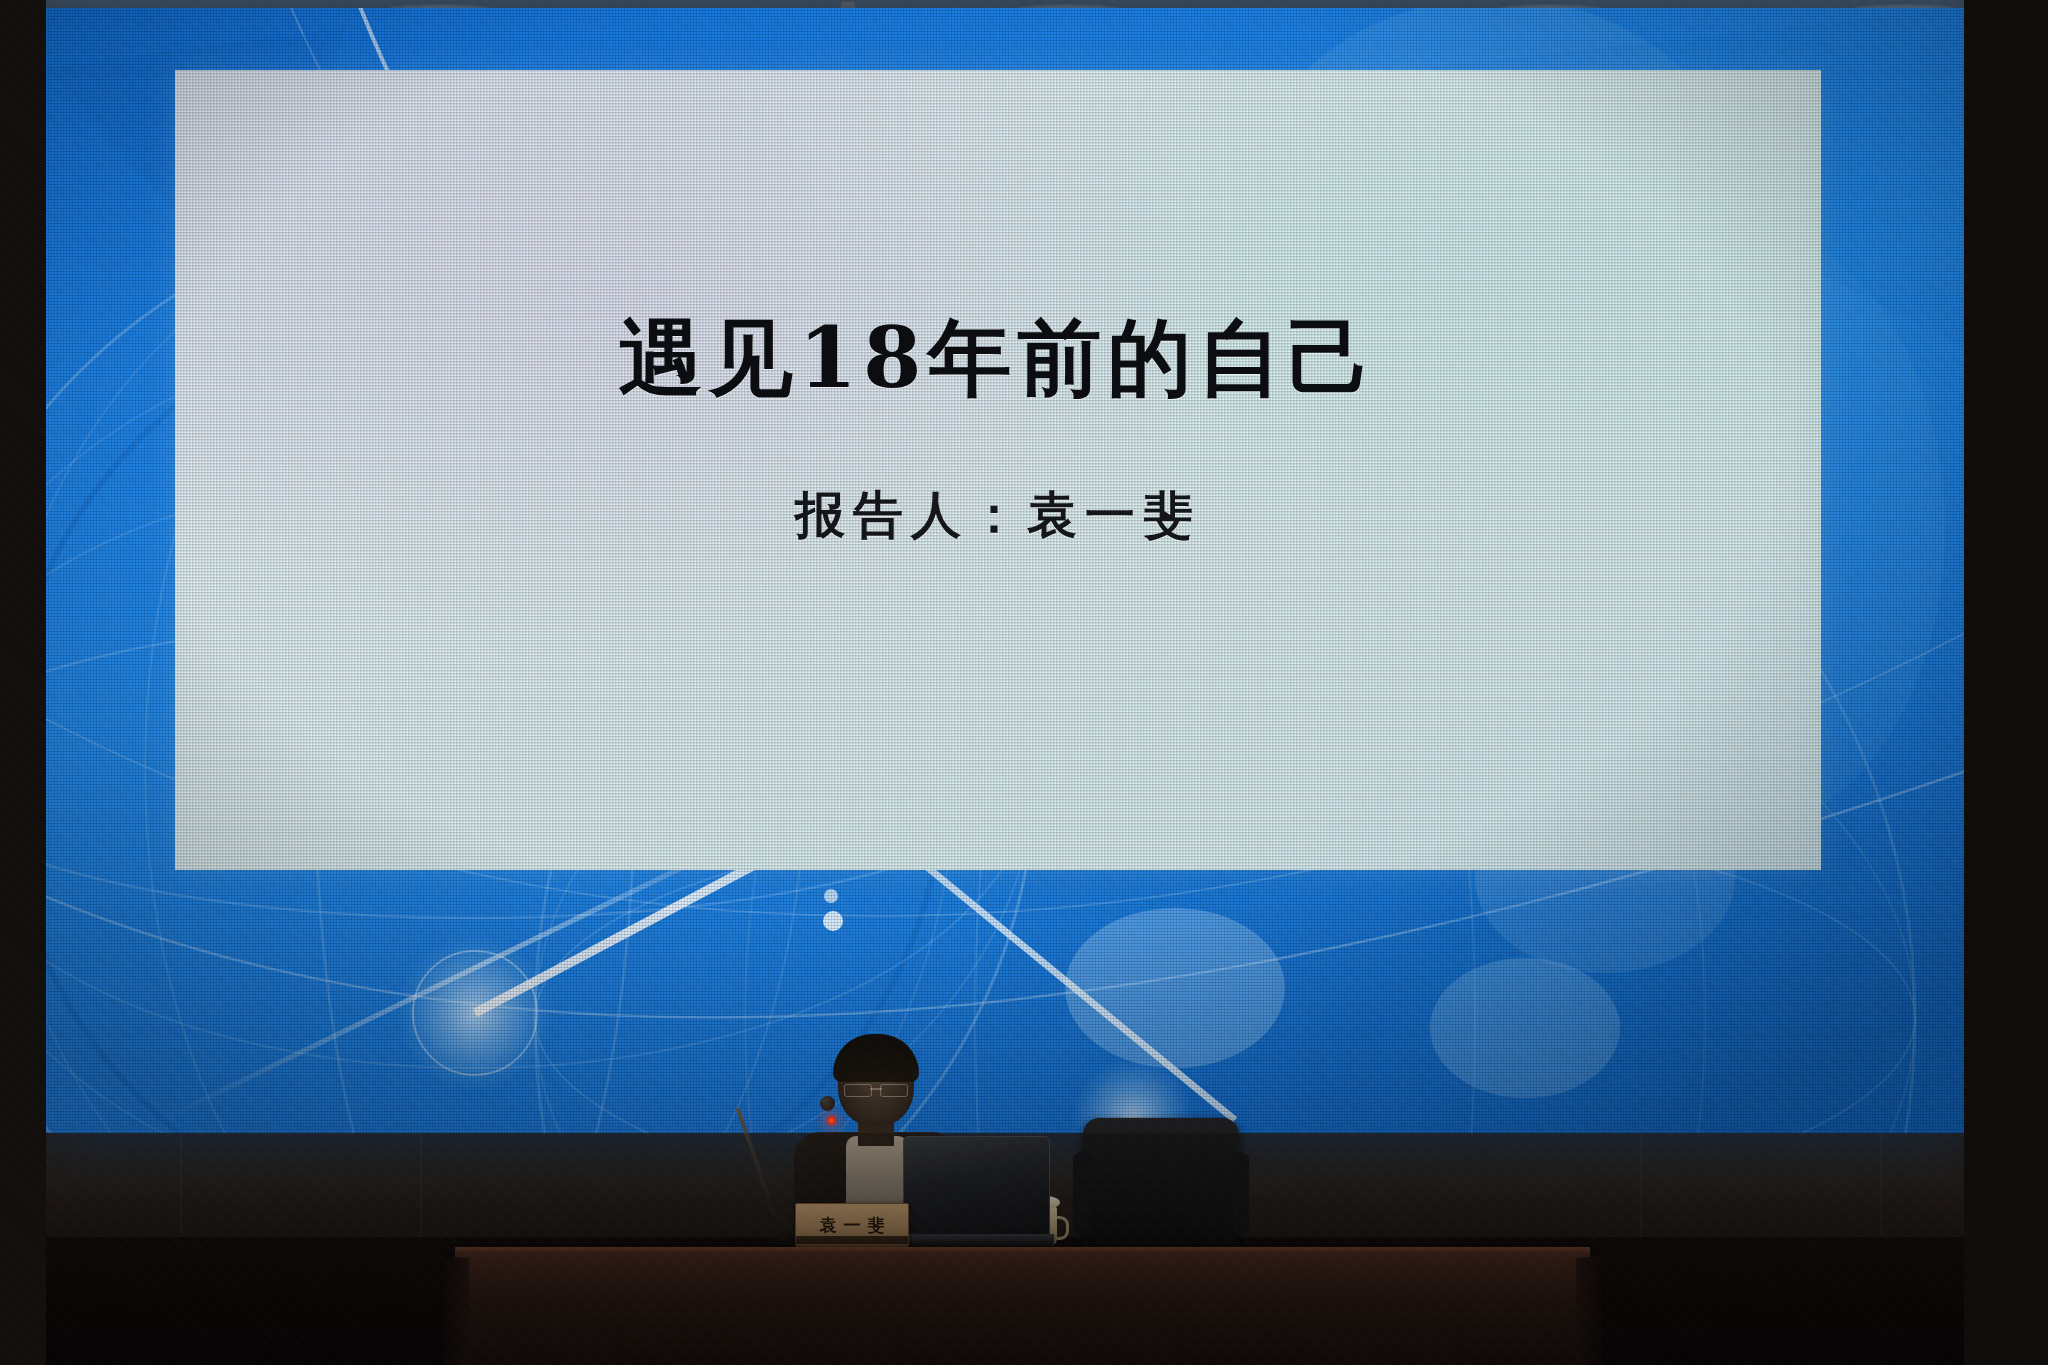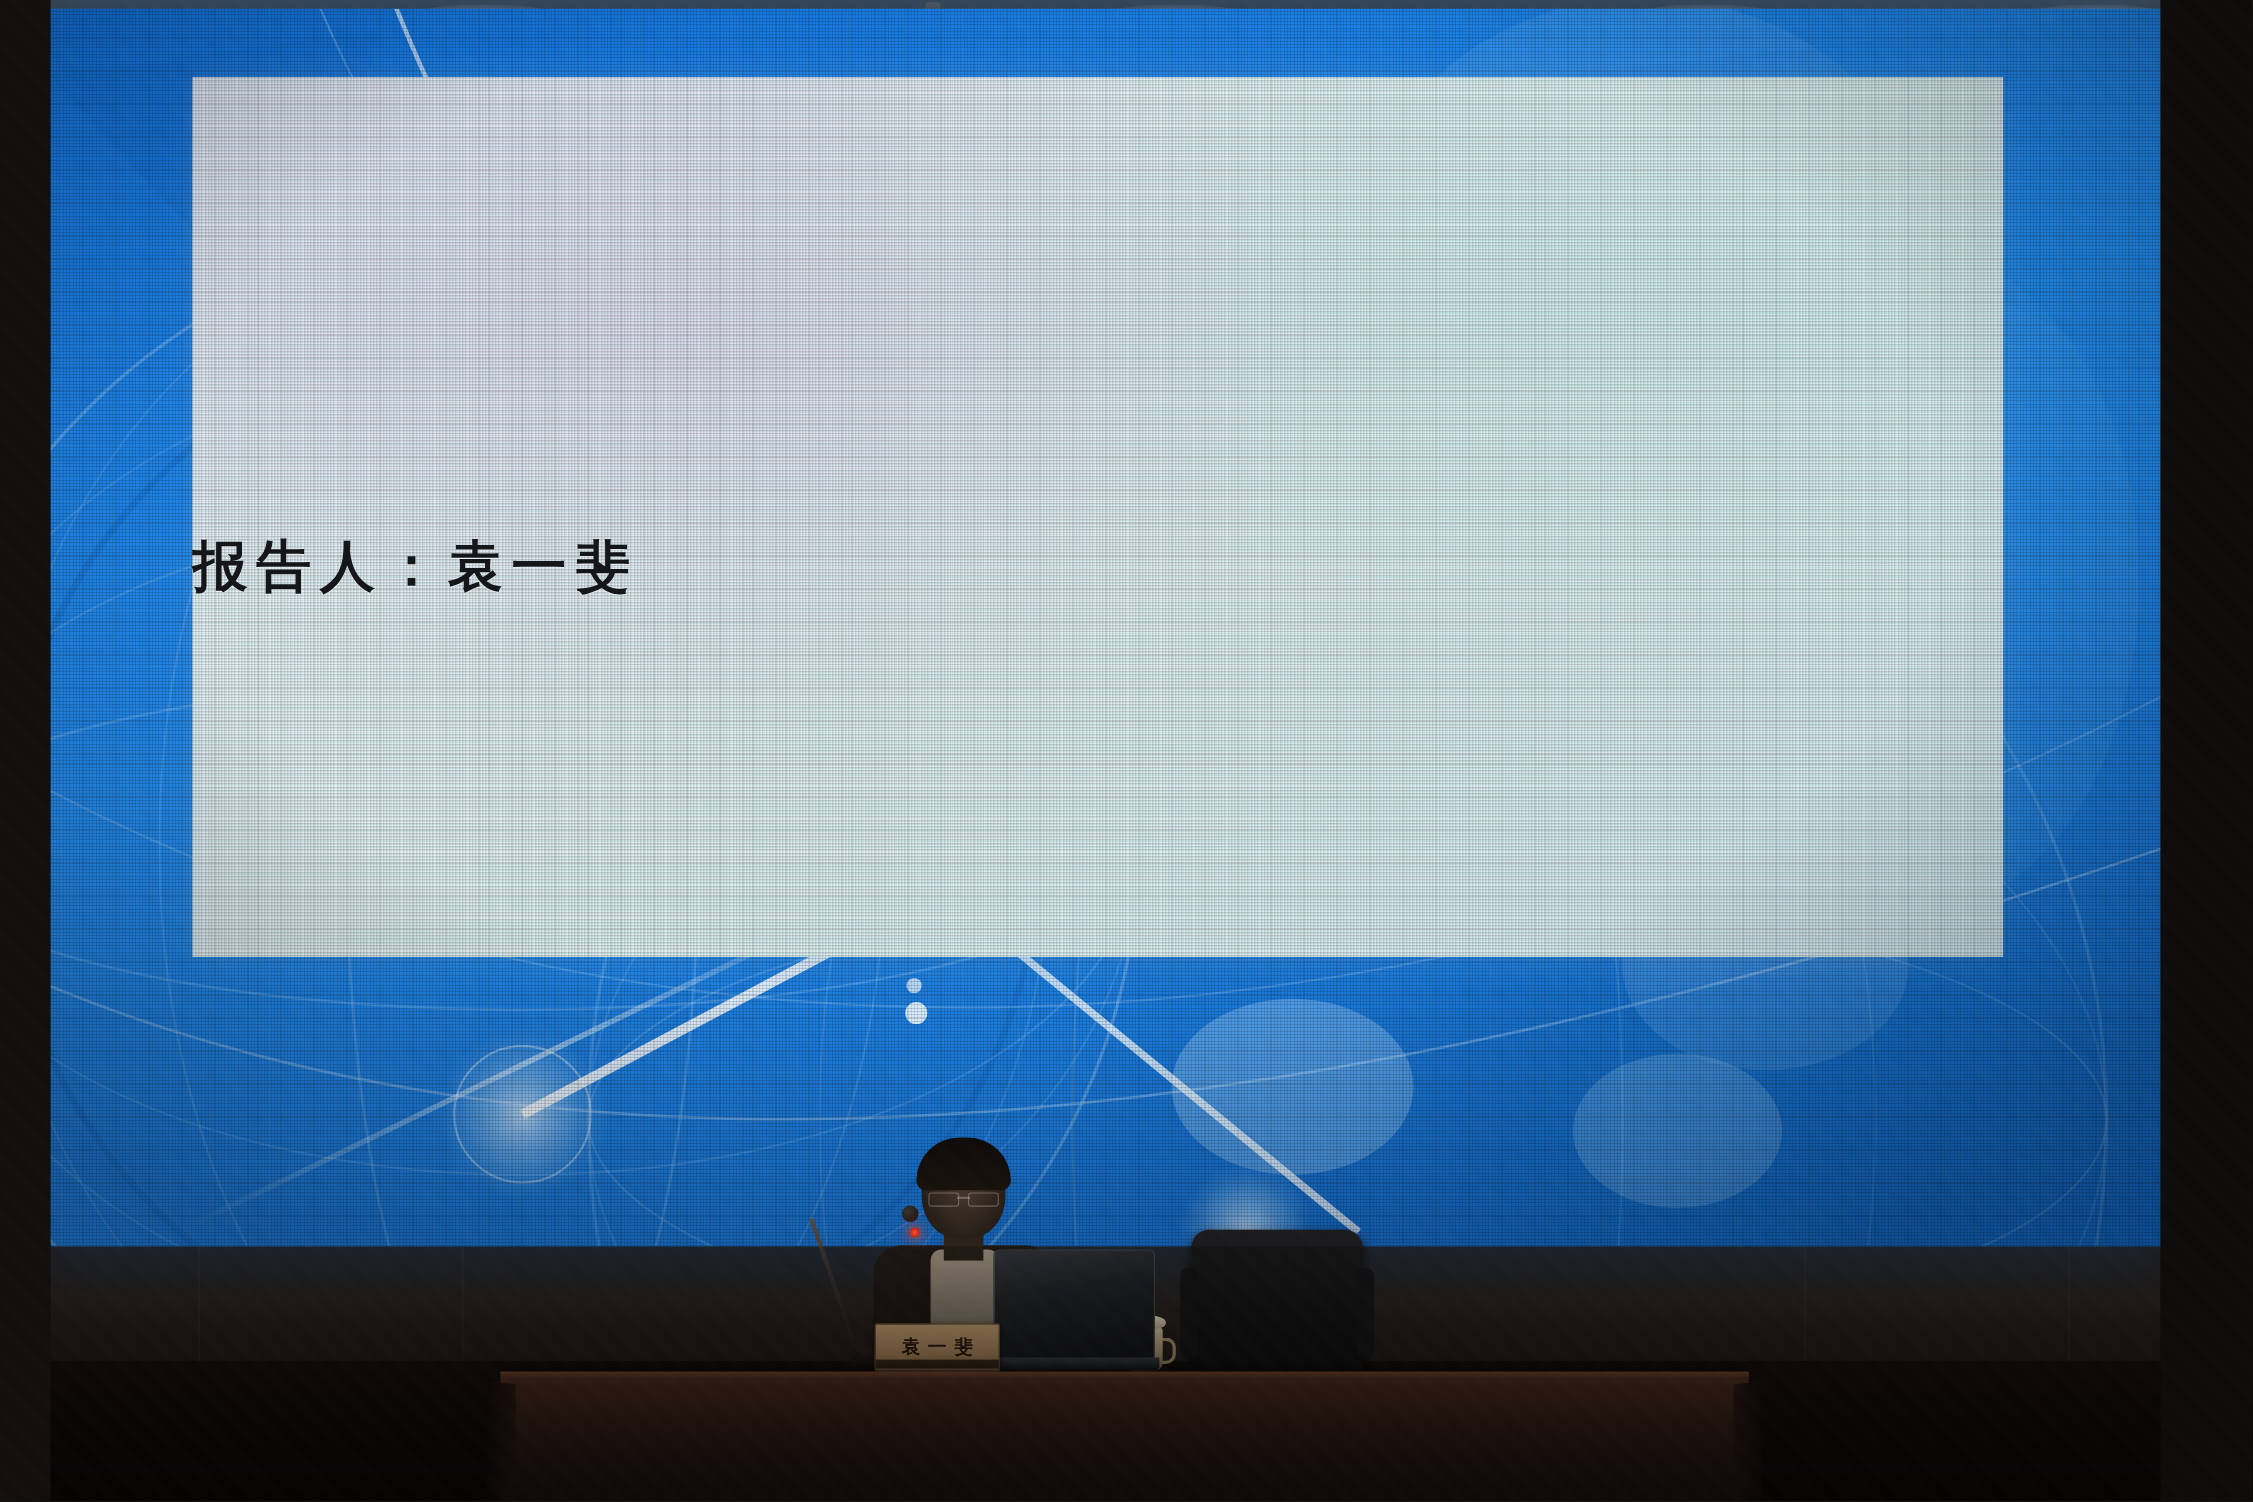--- a/index.html
+++ b/index.html
@@ -62,21 +62,21 @@
 
   .slide-inner{position:relative;z-index:3;width:100%;height:100%;}
 
   #slide-title{
     position:absolute;left:0;right:0;top:232px;text-align:center;
     font-family:"DejaVu Serif","Liberation Serif",serif;
     font-weight:700;font-size:84px;letter-spacing:6px;color:#0c0d10;
     text-shadow:0 1px 0 rgba(255,255,255,.55);
     white-space:nowrap;}
   #slide-subtitle{
-    position:absolute;left:0;right:0;top:412px;
+    position:absolute;left:0;right:0;top:412px;text-align:center;
     font-family:Liberation Mono, monospace;
     font-weight:700;font-size:50px;letter-spacing:8px;color:#151619;
     text-shadow:0 1px 0 rgba(255,255,255,.5);
     white-space:nowrap;}
 
   
   #table{position:absolute;left:455px;top:1247px;width:1135px;height:118px;
     background:linear-gradient(180deg,#5a3323 0%,#4a2a1c 10%,#331d14 45%,#22130d 100%);
     box-shadow:0 -3px 10px rgba(0,0,0,.55);}
   .table-top-edge{position:absolute;left:0;top:0;width:100%;height:7px;
@@ -260,20 +260,21 @@
 
           <path d="M 0 60 L 300 20 L 220 300 Z" fill="#0e63c4" opacity=".18"></path>
           <path d="M 1380 60 L 1920 0 L 1920 340 Z" fill="#1176d6" opacity=".16"></path>
           <path d="M 1400 900 L 1920 840 L 1920 1125 L 1300 1125 Z" fill="#1176d6" opacity=".14"></path>
         </g>
       </svg>
     </div>
 
     <div id="slide-panel">
       <div class="slide-inner">
+        <div id="slide-title">遇见18年前的自己</div>
         <div id="slide-subtitle">报告人：袁一斐</div>
       </div>
     </div>
 
     <div class="screen-vignette"></div>
   </div>
 
   <div id="dais"></div>
 
   <div id="presenter">

